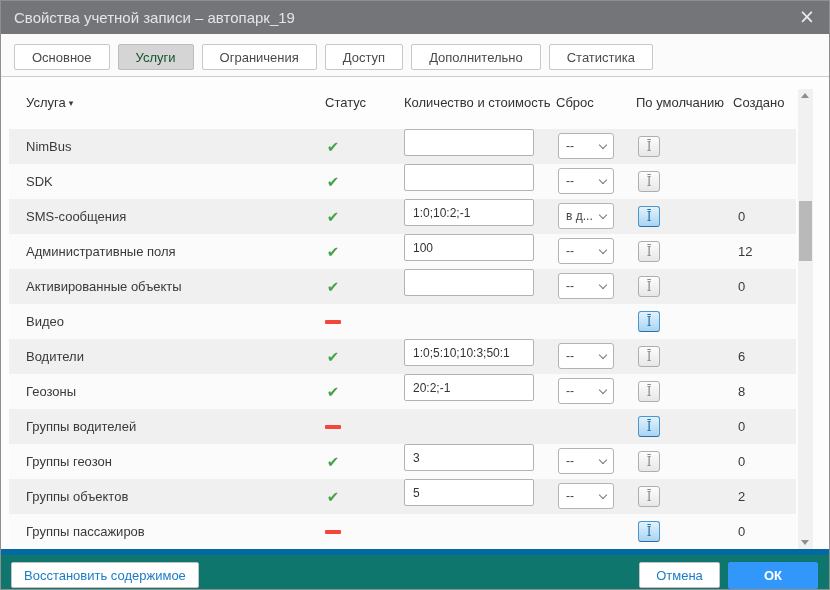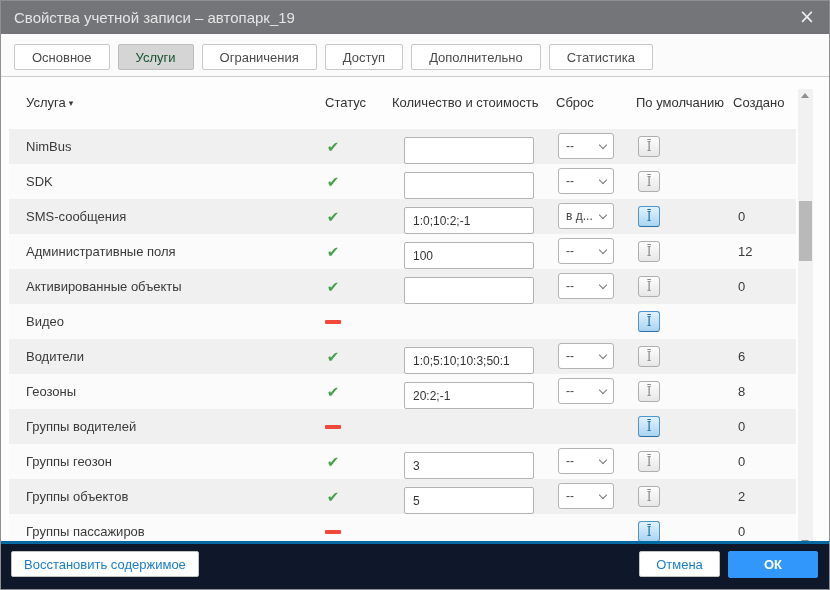--- a/index.html
+++ b/index.html
@@ -19,35 +19,35 @@
   .tabbar{position:absolute;top:33px;left:0;right:0;height:43px;background:#fbfbfb;
     border-bottom:1px solid #cccccc;display:flex;gap:8px;padding:10px 0 0 13px;}
   .tab{height:26px;line-height:25px;padding:0 17px;background:#fff;border:1px solid #c8c8c8;
     border-radius:2px;font-size:13px;color:#4a4a4a;cursor:pointer;white-space:nowrap;}
   .tab.active{background:#d5d5d5;border-color:#bdbdbd;color:#14532d;}
   
   .thead{position:absolute;top:76px;left:0;right:0;height:52px;font-size:13px;color:#323232;}
   .thead .hcell{position:absolute;line-height:52px;white-space:nowrap;}
   .h-service{left:25px;cursor:pointer;}
   .h-status{left:324px;}
-  .h-cost{left:391px;width:112px;line-height:1.5;top:50%;transform:translateY(-50%);}
+  .h-cost{left:403px;width:112px;line-height:1.5;top:50%;transform:translateY(-50%);}
   .h-reset{left:555px;}
   .h-default{left:635px;}
   .h-created{left:732px;}
   .sort-icon{font-family:"DejaVu Sans",sans-serif;font-size:9px;color:#3a3a3a;margin-left:3px;vertical-align:1px;}
   
   .tbody{position:absolute;top:128px;left:8px;width:787px;}
   .trow{position:relative;height:35px;font-size:13px;}
   .trow.odd{background:#f0f0f1;}
   .trow.even{background:#fbfbfb;}
   .c-name{position:absolute;left:17px;top:0;line-height:35px;white-space:nowrap;}
   .c-status{position:absolute;left:304px;top:0;width:40px;height:35px;display:flex;align-items:center;justify-content:center;}
   .check{color:#46a24a;font-size:15px;font-family:"DejaVu Sans",sans-serif;}
   .minus{display:inline-block;width:16px;height:4px;background:#f4473c;border-radius:1px;}
-  .c-cost{position:absolute;left:395px;top:8px;border-radius:10px;}
+  .c-cost{position:absolute;left:395px;top:0;border-radius:10px;}
   .c-cost input{width:130px;height:27px;border:1px solid #b3b3b3;border-radius:2px;background:#fff;
     padding:0 8px;font-size:12px;color:#333;font-family:"Liberation Sans",sans-serif;outline:none;}
   .c-reset{position:absolute;left:549px;top:4px;width:56px;height:26px;border:1px solid #b3b3b3;
     border-radius:3px;background:#fff;display:flex;align-items:center;justify-content:space-between;
     padding:0 7px 0 7px;font-size:12px;color:#444;cursor:pointer;}
   .sel-text{white-space:nowrap;overflow:hidden;}
   .chev{width:6px;height:6px;border-right:1px solid #777;border-bottom:1px solid #777;
     transform:rotate(45deg);margin-top:-3px;flex:none;}
   .c-default{position:absolute;left:629px;top:7px;}
   .ibtn{width:22px;height:21px;border:1px solid #aeaeae;border-radius:3px;
@@ -61,21 +61,21 @@
   .vscroll{position:absolute;left:797px;top:88px;width:15px;height:460px;background:#f1f1f1;}
   .scroll-up,.scroll-down{position:absolute;left:0;width:15px;height:14px;cursor:pointer;}
   .scroll-up{top:0;}
   .scroll-down{bottom:0;}
   .scroll-up::after,.scroll-down::after{content:"";position:absolute;left:3px;
     border-left:4.5px solid transparent;border-right:4.5px solid transparent;}
   .scroll-up::after{top:4px;border-bottom:5px solid #8f8f8f;}
   .scroll-down::after{bottom:4px;border-top:5px solid #8f8f8f;}
   .vthumb{position:absolute;left:1px;top:112px;width:13px;height:60px;background:#b9b9b9;cursor:pointer;}
   
-  .footer{position:absolute;left:0;right:0;bottom:0;height:48px;background:#0f172a;border-top:3px solid #0369a1;}
+  .footer{position:absolute;left:0;right:0;bottom:0;height:40px;background:#0f766e;border-top:6px solid #0369a1;}
   .btn{height:26px;border:1px solid #c3c3c3;border-radius:2px;background:#fff;color:#1a7dc5;
     font-size:13px;font-family:"Liberation Sans",sans-serif;cursor:pointer;padding:0 12px;}
   .restore-btn{position:absolute;left:10px;top:7px;}
   .cancel-btn{position:absolute;right:109px;top:7px;width:81px;padding:0;}
   .ok-btn{position:absolute;right:11px;top:7px;width:90px;height:27px;background:#3297fb;
     border:1px solid #3297fb;color:#fff;font-weight:bold;}
 </style>
 </head>
 <body>
 

